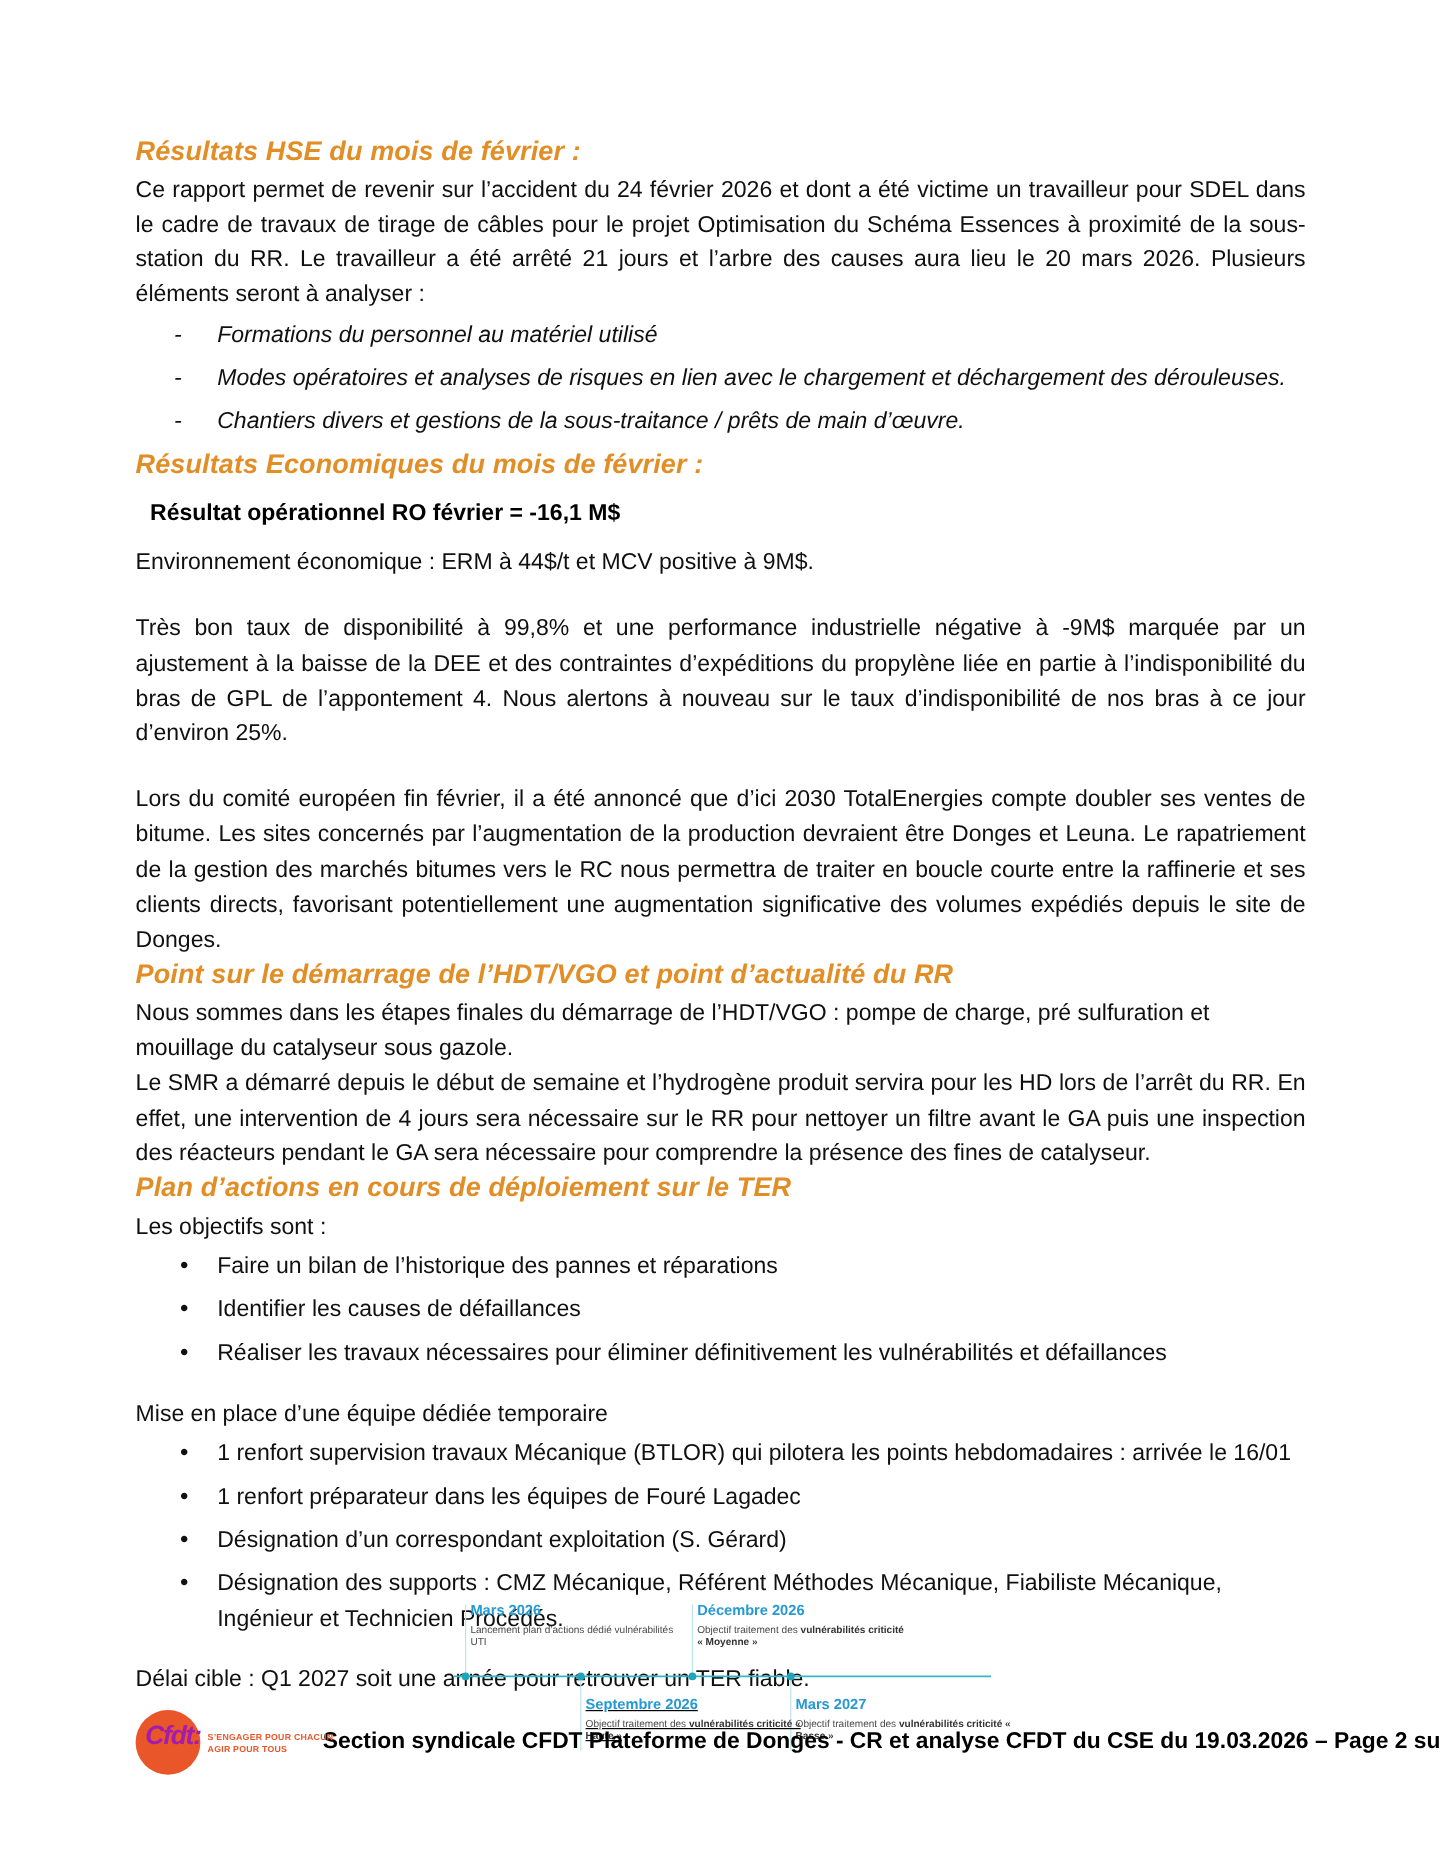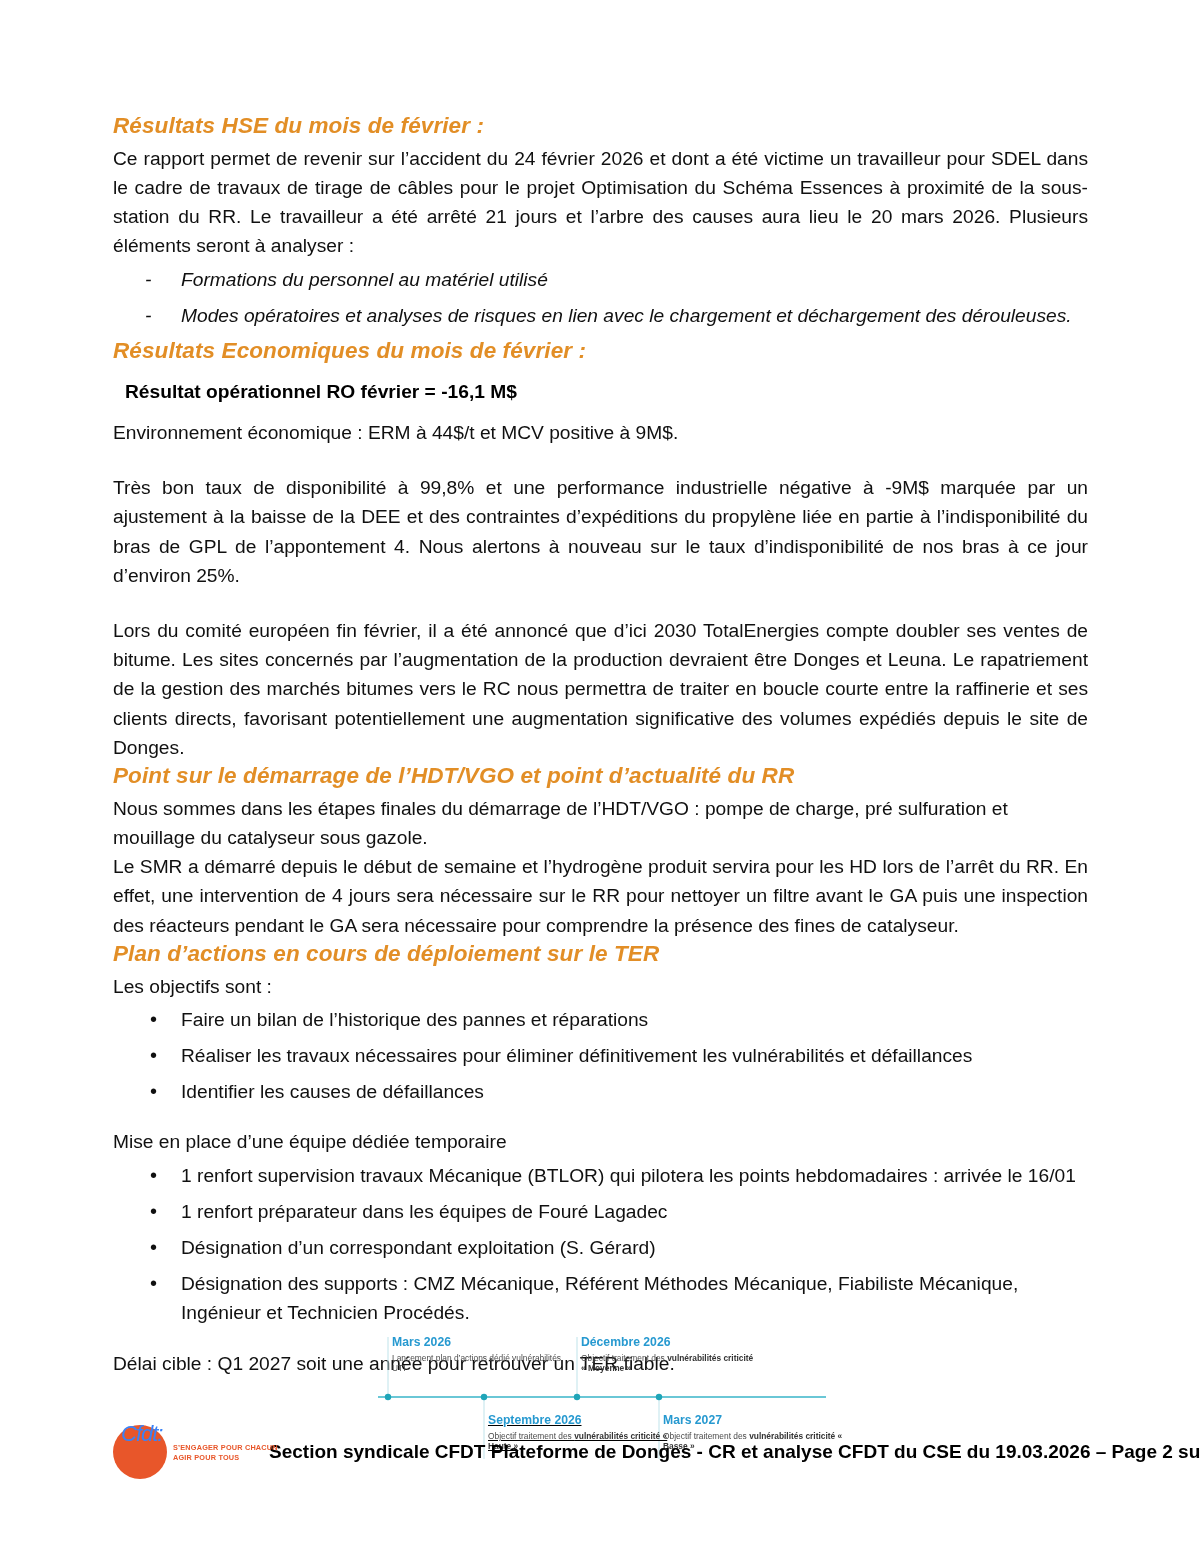--- a/index.html
+++ b/index.html
@@ -144,23 +144,23 @@
   }
   .logo-circle {
     position: absolute;
     left: 0; top: 2px;
     width: 54px; height: 54px;
     border-radius: 50%;
     background: #E8562A;
   }
   .logo-word {
     position: absolute;
-    left: 8px; top: 0;
-    color: #3b82f6;
-    font-weight: normal;
+    left: 8px; top: 12px;
+    color: #a21caf;
+    font-weight: bold;
     font-style: italic;
     font-size: 22px;
     letter-spacing: -1px;
     line-height: 1;
     z-index: 2;
   }
   .logo-tag {
     position: absolute;
     left: 60px; top: 20px;
     color: #E8562A;
@@ -183,40 +183,41 @@
 
 <div class="page">
 
   <div class="content">
 
     <h2 class="section-title">Résultats HSE du mois de février :</h2>
     <p class="body">Ce rapport permet de revenir sur l’accident du 24 février 2026 et dont a été victime un travailleur pour SDEL dans le cadre de travaux de tirage de câbles pour le projet Optimisation du Schéma Essences à proximité de la sous-station du RR. Le travailleur a été arrêté 21 jours et l’arbre des causes aura lieu le 20 mars 2026. Plusieurs éléments seront à analyser :</p>
     <ul class="dash-list">
       <li>Formations du personnel au matériel utilisé</li>
       <li>Modes opératoires et analyses de risques en lien avec le chargement et déchargement des dérouleuses.</li>
+      <li>Chantiers divers et gestions de la sous-traitance / prêts de main d’œuvre.</li>
     </ul>
 
     <h2 class="section-title sec-gap-lg">Résultats Economiques du mois de février :</h2>
     <p class="bold-line">Résultat opérationnel RO février = -16,1 M$</p>
     <p class="body left">Environnement économique : ERM à 44$/t et MCV positive à 9M$.</p>
     <div class="spacer-md"></div>
     <p class="body">Très bon taux de disponibilité à 99,8% et une performance industrielle négative à -9M$ marquée par un ajustement à la baisse de la DEE et des contraintes d’expéditions du propylène liée en partie à l’indisponibilité du bras de GPL de l’appontement 4. Nous alertons à nouveau sur le taux d’indisponibilité de nos bras à ce jour d’environ 25%.</p>
     <div class="spacer-md"></div>
     <p class="body">Lors du comité européen fin février, il a été annoncé que d’ici 2030 TotalEnergies compte doubler ses ventes de bitume. Les sites concernés par l’augmentation de la production devraient être Donges et Leuna. Le rapatriement de la gestion des marchés bitumes vers le RC nous permettra de traiter en boucle courte entre la raffinerie et ses clients directs, favorisant potentiellement une augmentation significative des volumes expédiés depuis le site de Donges.</p>
 
     <h2 class="section-title sec-gap-md">Point sur le démarrage de l’HDT/VGO et point d’actualité du RR</h2>
     <p class="body left">Nous sommes dans les étapes finales du démarrage de l’HDT/VGO : pompe de charge, pré sulfuration et mouillage du catalyseur sous gazole.</p>
     <p class="body">Le SMR a démarré depuis le début de semaine et l’hydrogène produit servira pour les HD lors de l’arrêt du RR. En effet, une intervention de 4 jours sera nécessaire sur le RR pour nettoyer un filtre avant le GA puis une inspection des réacteurs pendant le GA sera nécessaire pour comprendre la présence des fines de catalyseur.</p>
 
     <h2 class="section-title sec-gap-md">Plan d’actions en cours de déploiement sur le TER</h2>
     <p class="body left">Les objectifs sont :</p>
     <ul class="bullet-list">
       <li>Faire un bilan de l’historique des pannes et réparations</li>
+      <li>Identifier les causes de défaillances</li>
       <li>Réaliser les travaux nécessaires pour éliminer définitivement les vulnérabilités et défaillances</li>
-      <li>Identifier les causes de défaillances</li>
     </ul>
     <div class="spacer-sm"></div>
     <p class="body left">Mise en place d’une équipe dédiée temporaire</p>
     <ul class="bullet-list">
       <li>1 renfort supervision travaux Mécanique (BTLOR) qui pilotera les points hebdomadaires : arrivée le 16/01</li>
       <li>1 renfort préparateur dans les équipes de Fouré Lagadec</li>
       <li>Désignation d’un correspondant exploitation (S. Gérard)</li>
       <li>Désignation des supports : CMZ Mécanique, Référent Méthodes Mécanique, Fiabiliste Mécanique, Ingénieur et Technicien Procédés.</li>
     </ul>
     <div class="spacer-sm"></div>

